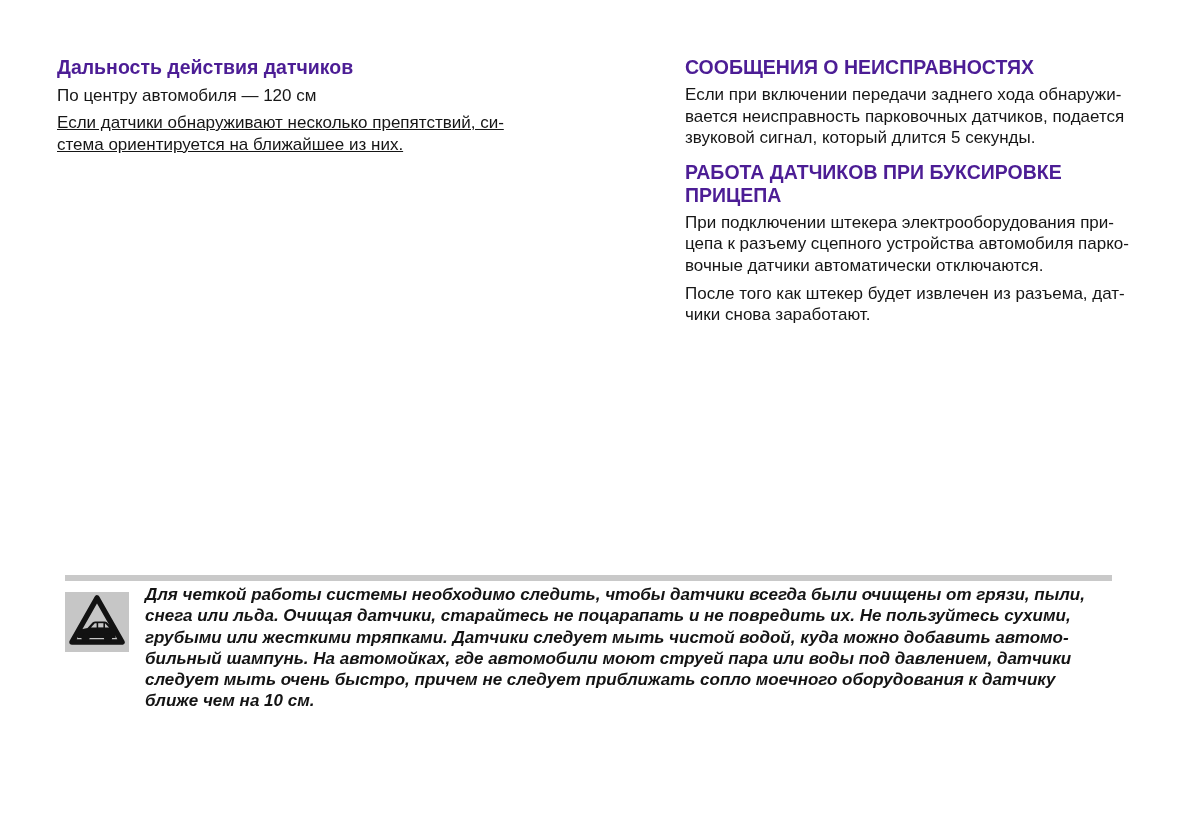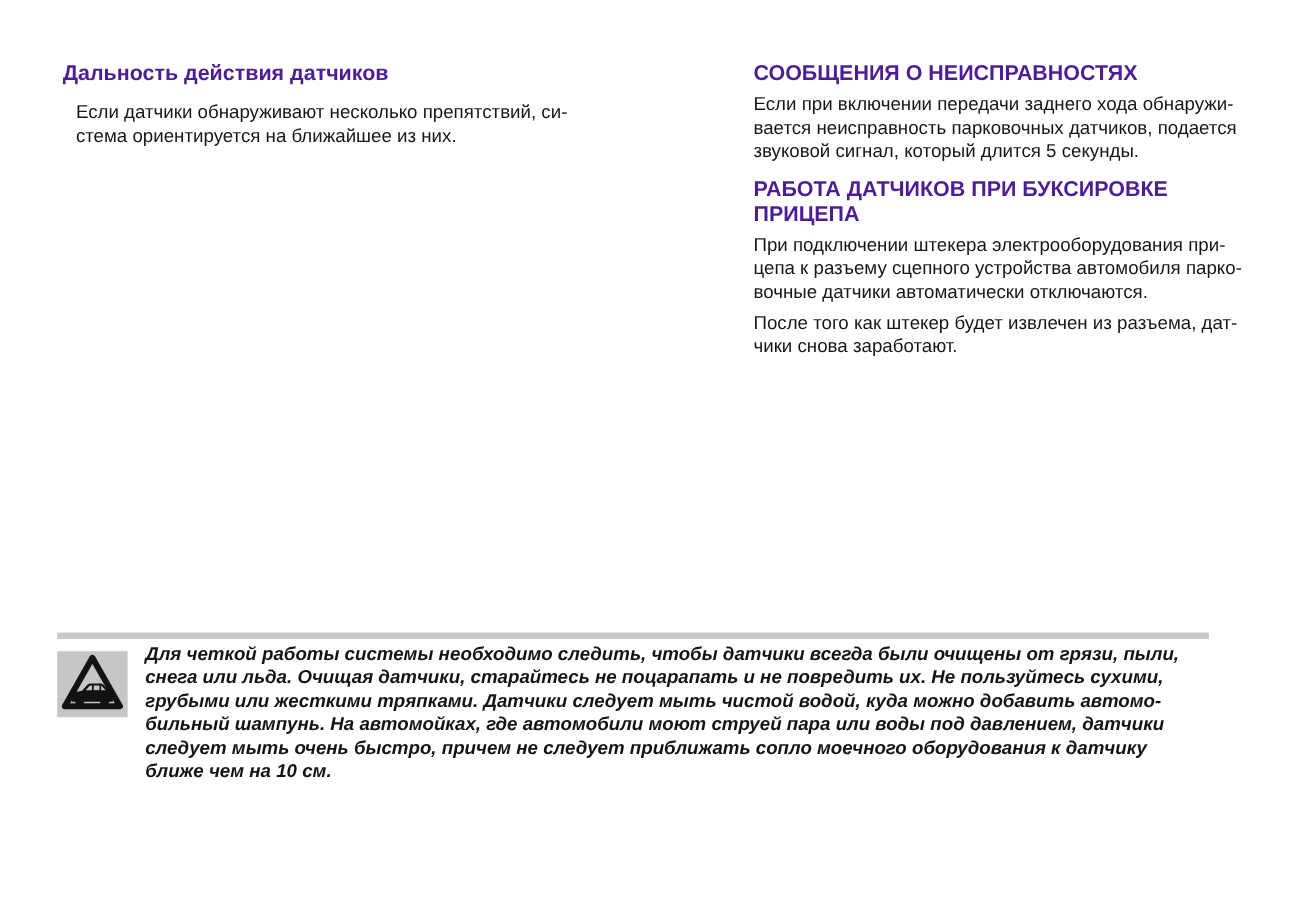--- a/index.html
+++ b/index.html
@@ -37,26 +37,26 @@
   p.body {
     font-size: 17px;
     line-height: 22px;
     margin: 0 0 5px 0;
     white-space: pre-line;
   }
   .col-right p.body { line-height: 21.5px; }
   .col-right p.p1 { margin: 0 0 12px 0; }
   .col-right p.p2 { margin: 0 0 6.5px 0; }
   .col-right p.p3 { margin: 0; }
-  .col-left  p.last { margin: 12px; }
+  .col-left  p.last { margin: 0; text-decoration: underline; }
 
   
   .warning {
     position: absolute;
-    left: 52px;
+    left: 65px;
     top: 575px;
     width: 1056px;
     height: 150px;
   }
   .warning-rule {
     position: absolute;
     left: 0; top: 0;
     width: 1047px;
     height: 6px;
     background: #c9c9c9;
@@ -81,20 +81,21 @@
     color: #141414;
   }
 </style>
 </head>
 <body>
 
 <main class="page">
 
   <section class="col col-left">
     <h2>Дальность действия датчиков</h2>
+    <p class="body">По центру автомобиля — 120 см</p>
     <p class="body last">Если датчики обнаруживают несколько препятствий, си-
 стема ориентируется на ближайшее из них.</p>
   </section>
 
   <section class="col col-right">
     <h2 class="h-first">СООБЩЕНИЯ О НЕИСПРАВНОСТЯХ</h2>
     <p class="body p1">Если при включении передачи заднего хода обнаружи-
 вается неисправность парковочных датчиков, подается
 звуковой сигнал, который длится 5 секунды.</p>
 

